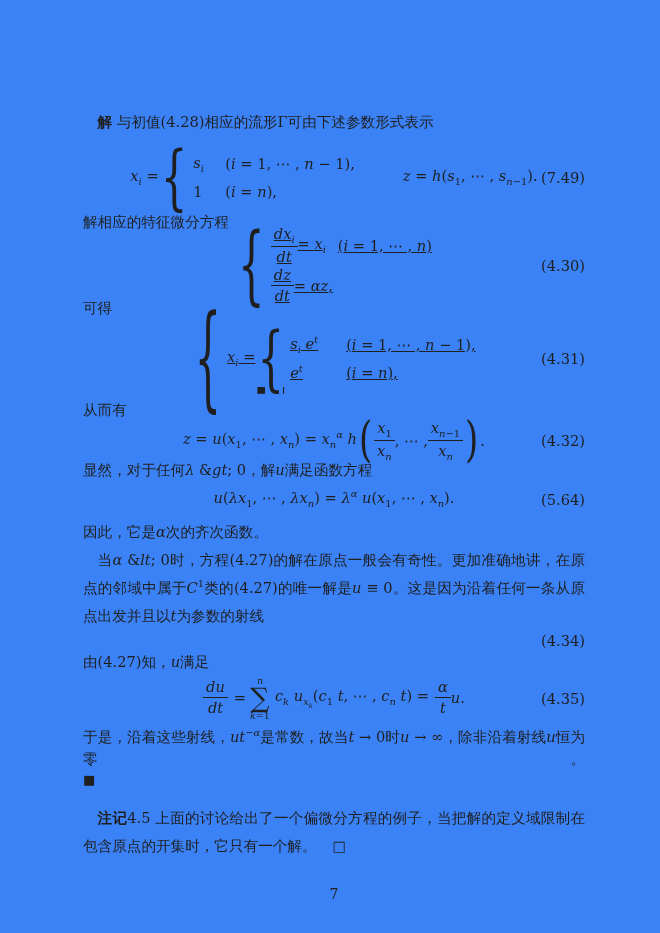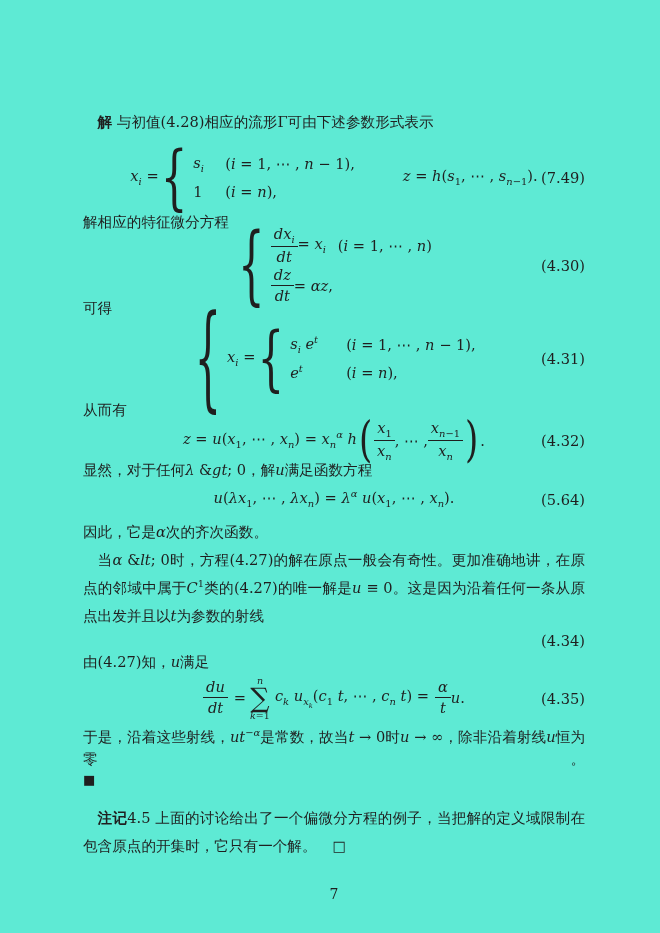--- a/index.html
+++ b/index.html
@@ -1,19 +1,19 @@
 <!DOCTYPE html>
 <html><head>
 <meta charset="utf-8">
 <style>
   html,body{margin:0;padding:0;background:#ffffff;}
   .page{
     position:relative;
     width:660px;height:933px;
-    background:#5eead4;
+    background:#3b82f6;
     color:#1f1f1f;
     font-family:"DejaVu Serif","Liberation Serif",serif;
     box-sizing:border-box;
     padding:112px 75px 8px 83px;
     overflow:hidden;
   }
   p{margin:0;font-size:14.6px;line-height:20px;}
   .ind{text-indent:1em;}
   .just{text-align:justify;line-height:28px;}
   .just-last{text-align:justify;text-align-last:justify;line-height:22px;}
@@ -22,21 +22,21 @@
   .m i, i{font-style:italic;}
   sub,sup{font-size:0.68em;line-height:1;}
   .eq{position:relative;display:flex;align-items:center;justify-content:center;font-size:14.6px;}
   .eq-main{display:flex;align-items:center;}
   .tag{position:absolute;right:0;top:50%;transform:translateY(-50%);}
   .frac{display:inline-flex;flex-direction:column;align-items:center;line-height:1.25;}
   .frac .num{border-bottom:1px solid currentColor;padding:0 3px 1px;}
   .frac .den{padding-top:1px;}
   .cases{display:inline-flex;align-items:center;}
   .cstack{display:inline-flex;flex-direction:column;align-items:flex-start;justify-content:center;}
-  .crow{display:flex;align-items:center;justify-content:center;} .gap10{gap:10px;} .gap12{gap:0;}
+  .crow{display:flex;align-items:center;justify-content:center;} .gap10{gap:10px;} .gap12{gap:0;text-decoration:underline;}
   .cval{display:inline-block;}
   .w32{min-width:32px;} .w56{min-width:56px;}
   .brace{display:inline-block;line-height:0.8;font-weight:400;margin:0 6px 0 2px;transform-origin:center;}
   .brace-sm{font-size:42px;transform:scaleY(1.7);}
   .brace-md{font-size:42px;transform:scaleY(2.05);}
   .brace-lg{font-size:42px;transform:scaleY(2.7);}
   .bigp{display:inline-block;line-height:0.8;font-size:34px;transform:scaleY(1.4);transform-origin:center;margin:0 2px;}
   .sum{display:inline-flex;flex-direction:column;align-items:center;line-height:1;margin:0 5px 0 4px;}
   .sum .limit{font-size:9.5px;}
   .sum .sigma{font-size:27px;line-height:0.95;}

